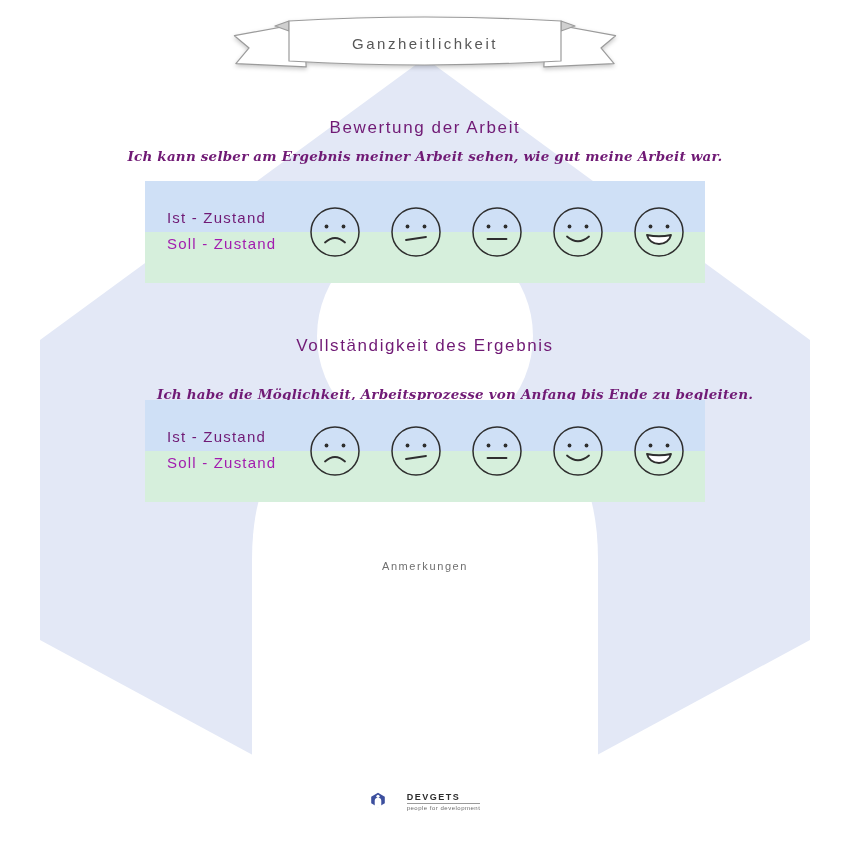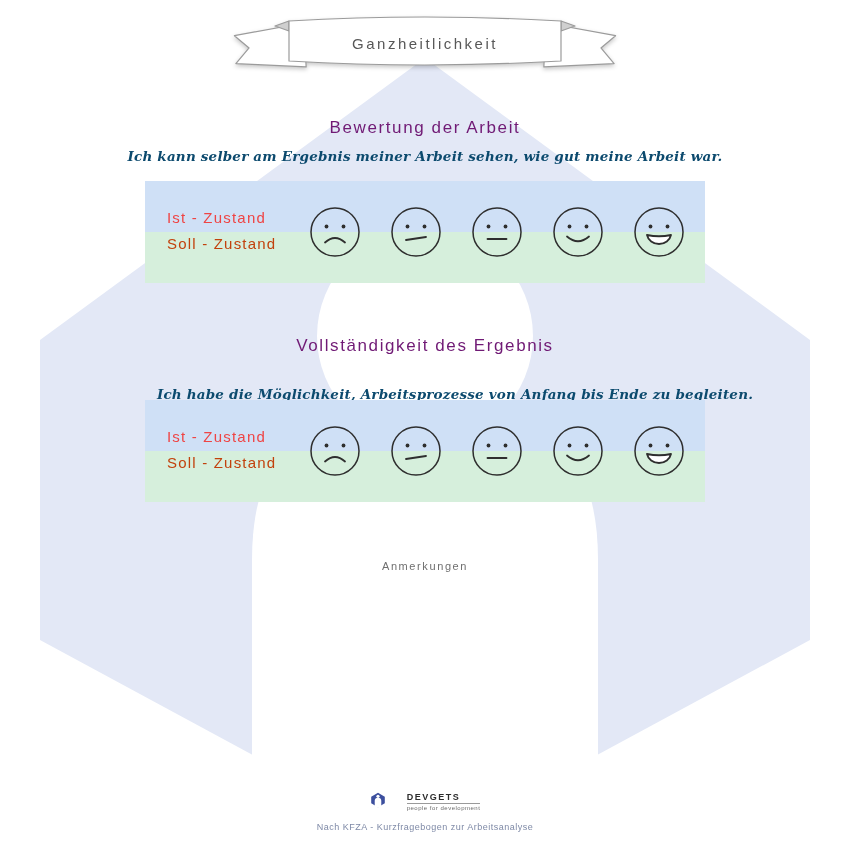--- a/index.html
+++ b/index.html
@@ -11,35 +11,35 @@
   .watermark{position:absolute;left:0;top:0;width:850px;height:850px;z-index:0;}
   
   .banner{position:absolute;left:205px;top:8px;width:440px;height:70px;z-index:4;}
   .banner svg{position:absolute;left:0;top:0;width:440px;height:70px;
     filter:drop-shadow(0 2px 2px rgba(0,0,0,.22));}
   .banner-title{position:absolute;left:0;right:0;top:27px;text-align:center;
     font-size:15px;letter-spacing:2.5px;color:#585858;}
   
   .heading{position:absolute;left:0;width:100%;text-align:center;color:#701a75;
     font-size:17px;letter-spacing:1.6px;z-index:2;}
-  .subtitle{position:absolute;left:0;width:100%;text-align:center;color:#0c4a6e;
+  .subtitle{position:absolute;left:0;width:100%;text-align:center;color:#701a75;
     font-family:"DejaVu Serif",serif;font-style:italic;font-weight:bold;
     font-size:13.5px;letter-spacing:.2px;z-index:2;}
   .s1-heading{top:118px;} .s1-subtitle{top:148px;}
   .s2-heading{top:336px;} .s2-subtitle{top:386px;padding-left:30px;}
   .notes{top:560px;font-size:11px;color:#6f6f6f;}
   
   .band{position:absolute;left:145px;width:560px;height:102px;z-index:2;}
   .band1{top:181px;} .band2{top:400px;}
   .half{position:absolute;left:0;width:100%;height:51px;}
   .half-ist{top:0;background:#cfe0f6;}
   .half-soll{top:51px;background:#d6efdc;}
   .row-label{position:absolute;font-size:15px;letter-spacing:1.2px;white-space:nowrap;}
-  .label-ist{left:22px;top:28px;color:#ef4444;}
-  .label-soll{left:22px;top:54px;color:#c2410c;text-align:right;}
+  .label-ist{left:22px;top:28px;color:#701a75;}
+  .label-soll{left:22px;top:54px;color:#a21caf;text-align:right;}
   .faces{position:absolute;left:150px;right:6px;top:0;bottom:0;
     display:flex;align-items:center;justify-content:space-around;}
   .face{width:52px;height:52px;cursor:pointer;}
   .face svg{width:100%;height:100%;display:block;}
   
   .brandbox{position:absolute;left:0;right:0;top:792px;display:flex;
     justify-content:center;align-items:flex-start;gap:21px;z-index:2;}
   .brand-icon svg{width:16px;height:16px;display:block;}
   .brand-col{display:flex;flex-direction:column;}
   .brand-name{font-size:9px;font-weight:bold;letter-spacing:1.5px;color:#2c2c2c;
@@ -184,15 +184,14 @@
         <polygon points="10,0.8 18.5,5.8 18.5,14.2 10,19.2 1.5,14.2 1.5,5.8" fill="#3c4f9e"></polygon>
         <circle cx="10" cy="5.4" r="2" fill="#ffffff"></circle>
         <path d="M5.9 19.2 L5.9 11 Q5.9 7.2 10 7.2 Q14.1 7.2 14.1 11 L14.1 19.2 Z" fill="#ffffff"></path>
       </svg>
     </span>
     <span class="brand-col">
       <span class="brand-name">DEVGETS</span>
       <span class="brand-tagline">people for development</span>
     </span>
   </div>
-  <div class="attribution">Nach KFZA - Kurzfragebogen zur Arbeitsanalyse</div>
 
 </div>
 
 </body></html>

